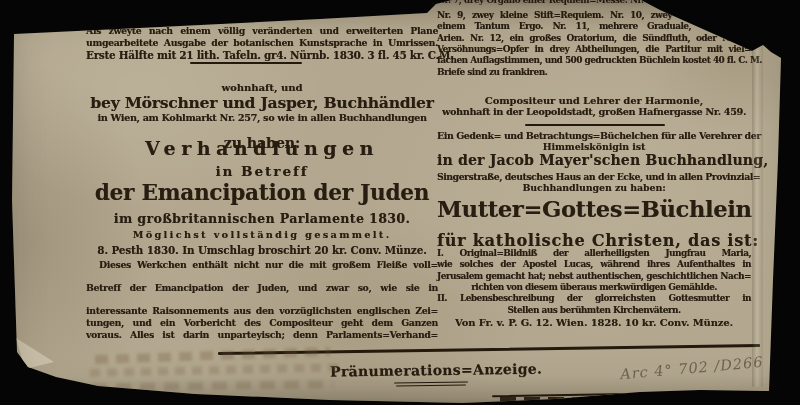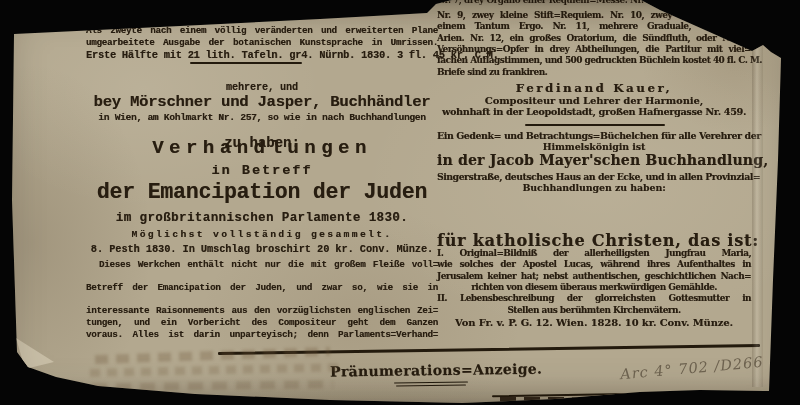--- a/index.html
+++ b/index.html
@@ -20,21 +20,21 @@
       778px 160px,773px 280px,769px 391px,700px 390px,640px 392px,555px 399px,
       462px 403px,330px 400px,195px 394px,98px 386px,56px 377px,28px 367px,17px 352px,12px 200px);
     color:#271d10;
   }
   .clipping::after{content:"";position:absolute;inset:0;
     box-shadow:inset 0 0 45px rgba(20,12,4,.30), inset 0 0 6px rgba(20,12,4,.25);pointer-events:none;}
   .b{font-weight:bold;}
   .line{position:absolute;white-space:nowrap;text-shadow:.3px .3px .4px rgba(40,28,14,.55);}
   .just{text-align:justify;text-align-last:justify;white-space:nowrap;}
   .ctr{text-align:center;}
-  .col-left{position:absolute;left:86px;top:0;width:352px;height:405px;font-family:Liberation Mono, monospace;}
+  .col-left{position:absolute;left:86px;top:0;width:352px;height:405px;}
   .col-right{position:absolute;left:437px;top:0;width:314px;height:405px;}
   .col-left .line,.col-right .line{left:0;width:100%;}
   .fs-sm{font-size:9.2px;letter-spacing:-0.25px;line-height:11.6px;}
   .fs-smr{font-size:8.8px;letter-spacing:-0.45px;line-height:11.3px;}
   .rule{position:absolute;background:#231a0d;border-radius:1px;}
   .fold-corner{position:absolute;left:0;top:0;width:70px;height:60px;
     clip-path:polygon(16px 2px,54px 26px,25px 33px);background:#c8bea6;
     transform:translate(0,336px);box-shadow:inset -2px -2px 3px rgba(60,45,25,.4);}
   .crease{position:absolute;left:752px;top:42px;width:11px;height:345px;
     background:linear-gradient(90deg, rgba(40,28,14,.18), rgba(255,250,235,.16) 45%, rgba(40,28,14,.10));
@@ -55,23 +55,23 @@
 </head>
 <body>
 
 <div class="clipping">
 
   <div class="col-left">
     <div class="line b fs-sm just" style="top:25px">Als zweyte nach einem völlig veränderten und erweiterten Plane</div>
     <div class="line b fs-sm just" style="top:36.5px">umgearbeitete Ausgabe der botanischen Kunstsprache in Umrissen.</div>
     <div class="line b just" style="top:49px;font-size:10.3px;letter-spacing:-0.2px">Erste Hälfte mit 21 lith. Tafeln. gr4. Nürnb. 1830. 3 fl. 45 kr. C.M.</div>
 
-    <div class="line b ctr" style="top:82px;font-size:10px">mehrere, und</div>
+    <div class="line b ctr" style="top:82px;font-size:10px">wohnhaft, und</div>
     <div class="line b ctr" style="top:93px;font-size:15.5px;letter-spacing:-0.2px">bey Mörschner und Jasper, Buchhändler</div>
-    <div class="line b ctr" style="top:112px;font-size:9.6px;letter-spacing:-0.3px">in Wien, am Kohlmarkt Nr. 257, so wie in nach Buchhandlungen</div>
+    <div class="line b ctr" style="top:112px;font-size:9.6px;letter-spacing:-0.3px">in Wien, am Kohlmarkt Nr. 257, so wie in allen Buchhandlungen</div>
     <div class="line b ctr" style="top:135px;font-size:14px">zu haben:</div>
 
     <div class="line b ctr" style="top:137px;font-size:19px;letter-spacing:5.5px">Verhandlungen</div>
     <div class="line b ctr" style="top:163px;font-size:13.5px;letter-spacing:2px">in Betreff</div>
     <div class="line b ctr" style="top:180px;font-size:21.5px;letter-spacing:-0.2px">der Emancipation der Juden</div>
     <div class="line b ctr" style="top:211px;font-size:12.5px;letter-spacing:.4px">im großbritannischen Parlamente 1830.</div>
     <div class="line b ctr" style="top:229px;font-size:9.6px;letter-spacing:2.4px">Möglichst vollständig gesammelt.</div>
     <div class="line b ctr" style="top:244px;font-size:10.2px">8. Pesth 1830. In Umschlag broschirt 20 kr. Conv. Münze.</div>
 
     <div class="line b fs-sm just" style="top:259px;text-indent:13px">Dieses Werkchen enthält nicht nur die mit großem Fleiße voll=</div>
@@ -88,36 +88,36 @@
         <span class="b fs-smr">Nr. 7, drey Organo einer Requiem=Messe. Nr. 8, zwey</span>
       </div>
 
     <div class="line b fs-smr just" style="top:10px">Nr. 9, zwey kleine Stift=Requiem. Nr. 10, zwey Te Deums und</div>
     <div class="line b fs-smr just" style="top:21.3px">einem Tantum Ergo. Nr. 11, mehrere Graduale, Offertorien</div>
     <div class="line b fs-smr just" style="top:32.6px">Arien. Nr. 12, ein großes Oratorium, die Sündfluth, oder Noahs</div>
     <div class="line b fs-smr just" style="top:43.9px">Versöhnungs=Opfer in drey Abtheilungen, die Partitur mit viel=</div>
     <div class="line b fs-smr just" style="top:55.2px">fachen Auflagstimmen, und 500 gedruckten Büchlein kostet 40 fl. C. M.</div>
     <div class="line b fs-smr" style="top:66.5px">Briefe sind zu frankiren.</div>
 
-    <div class="line b ctr" style="top:81px;font-size:11.8px;letter-spacing:2.6px">Ferdinand Kauer,</div>
     <div class="line b ctr" style="top:95px;font-size:9.8px">Compositeur und Lehrer der Harmonie,</div>
     <div class="line b ctr" style="top:106px;font-size:9.6px;letter-spacing:-0.3px">wohnhaft in der Leopoldstadt, großen Hafnergasse Nr. 459.</div>
 
     <div class="rule" style="left:88px;top:124px;width:140px;height:1.5px"></div>
 
     <div class="line b ctr" style="top:130px;font-size:9.3px;letter-spacing:-0.35px">Ein Gedenk= und Betrachtungs=Büchelchen für alle Verehrer der</div>
     <div class="line b ctr" style="top:141px;font-size:9.3px">Himmelskönigin ist</div>
     <div class="line b ctr" style="top:152px;font-size:14px;letter-spacing:.2px">in der Jacob Mayer'schen Buchhandlung,</div>
     <div class="line b ctr" style="top:171px;font-size:9.2px;letter-spacing:-0.4px">Singerstraße, deutsches Haus an der Ecke, und in allen Provinzial=</div>
     <div class="line b ctr" style="top:182px;font-size:9.3px">Buchhandlungen zu haben:</div>
+    <div class="line b ctr" style="top:196px;font-size:22.5px;letter-spacing:-0.3px">Mutter=Gottes=Büchlein</div>
     <div class="line b ctr" style="top:231px;font-size:16px;letter-spacing:.8px">für katholische Christen, das ist:</div>
 
     <div class="line b fs-smr just" style="top:248px">I. Original=Bildniß der allerheiligsten Jungfrau Maria,</div>
     <div class="line b fs-smr just" style="top:259.3px">wie solches der Apostel Lucas, während ihres Aufenthaltes in</div>
-    <div class="line b fs-smr just" style="top:270.6px">Jerusalem keiner hat; nebst authentischen, geschichtlichen Nach=</div>
+    <div class="line b fs-smr just" style="top:270.6px">Jerusalem gemacht hat; nebst authentischen, geschichtlichen Nach=</div>
     <div class="line b fs-smr ctr" style="top:281.9px;text-align-last:center">richten von diesem überaus merkwürdigen Gemählde.</div>
     <div class="line b fs-smr just" style="top:293.2px">II. Lebensbeschreibung der glorreichsten Gottesmutter in</div>
     <div class="line b fs-smr ctr" style="top:304.5px;text-align-last:center">Stellen aus berühmten Kirchenvätern.</div>
     <div class="line b ctr" style="top:317px;font-size:9.8px">Von Fr. v. P. G. 12. Wien. 1828. 10 kr. Conv. Münze.</div>
   </div>
 
   <div class="rule" style="left:218px;top:348px;width:542px;height:2.6px;transform:rotate(-0.85deg)"></div>
   <div class="line b" style="left:330px;top:362px;width:210px;text-align:center;font-size:14px;letter-spacing:.3px;transform:rotate(-0.8deg)">Pränumerations=Anzeige.</div>
   <div class="rule" style="left:394px;top:382px;width:74px;height:1.2px;transform:rotate(-0.8deg)"></div>
   <div class="rule" style="left:396px;top:385px;width:70px;height:1px;transform:rotate(-0.8deg)"></div>

